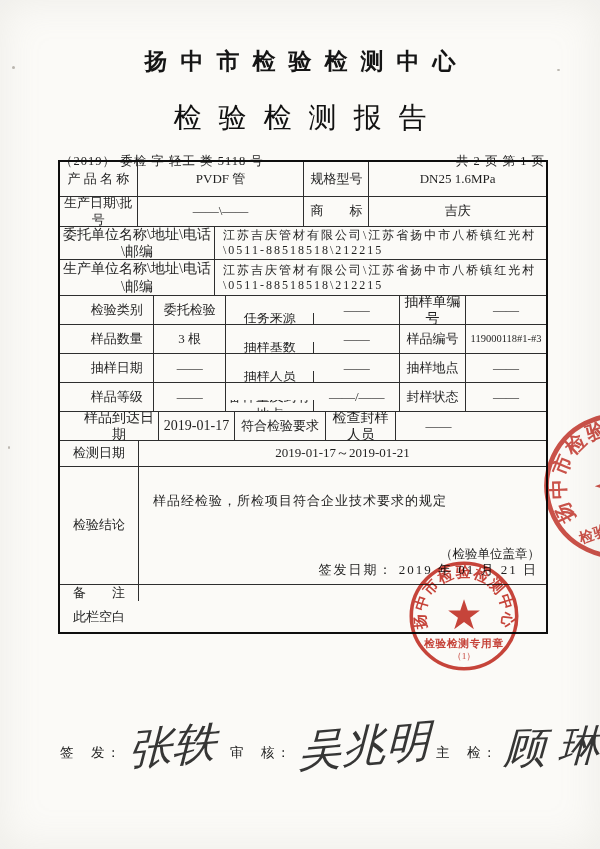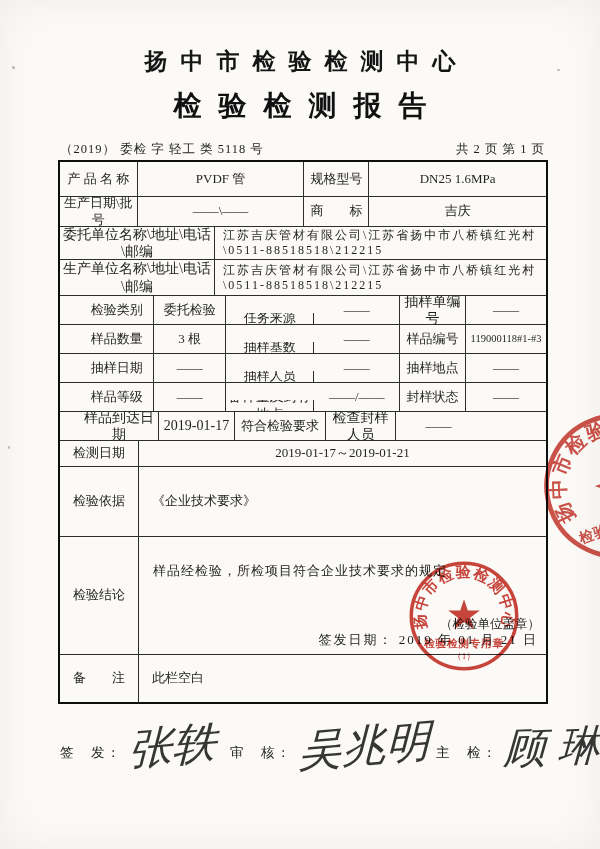--- a/index.html
+++ b/index.html
@@ -13,38 +13,38 @@
   }
   .page { position:absolute; inset:0; box-shadow: inset 0 0 40px rgba(180,175,165,.18); }
 
   
   .org-title {
     margin-top:46px; text-align:center;
     font-size:23px; font-weight:700; letter-spacing:13px; text-indent:13px;
     color:#151515;
   }
   .report-title {
-    margin-top:10px; text-align:center;
-    font-size:28px; font-weight:700; letter-spacing:17px; text-indent:17px;
+    margin-top:22px; text-align:center;
+    font-size:28px; font-weight:400; letter-spacing:17px; text-indent:17px;
     color:#111;
   }
   .doc-line {
     margin:16px 55px 0 60px;
     display:flex; justify-content:space-between; align-items:baseline;
     font-size:12.5px; letter-spacing:1px;
   }
 
   
   .rtable {
     position:absolute; left:58px; top:160px; width:490px;
     border:2.5px solid #0e0e0e;
     background:transparent;
   }
   .row { display:flex; border-bottom:1px solid #2e2e2e; }
-  .row:last-child { border-bottom:none; }
+  .row:last-child { border-bottom:none;flex-direction:column; }
   .c {
     border-right:1px solid #2e2e2e;
     display:flex; align-items:center; justify-content:center;
     font-size:13px; text-align:center; line-height:1.25;
     overflow:hidden;
   }
   .c:last-child { border-right:none; }
   .lft { justify-content:flex-start; text-align:left; padding-left:13px; }
   .sm  { font-size:14px; }
   .xs  { font-size:10.5px; letter-spacing:0; }
@@ -172,24 +172,20 @@
       <div class="c w91">符合检验要求</div>
       <div class="c w70 sm">检查封样人员</div>
       <div class="c w85">——</div>
     </div>
 
     <div class="row h26">
       <div class="c w79">检测日期</div>
       <div class="c w406">2019-01-17～2019-01-21</div>
     </div>
 
-    <div class="row h70">
-      <div class="c w79">检验依据</div>
-      <div class="c w406 lft">《企业技术要求》</div>
-    </div>
 
     <div class="row h118">
       <div class="c w79">检验结论</div>
       <div class="c w406 concl-cell">
         <div class="concl-text">样品经检验，所检项目符合企业技术要求的规定</div>
         <div class="seal-note">（检验单位盖章）</div>
         <div class="issue-line">
           <span>签发日期：</span>
           <span>2019 年 01 月 21 日</span>
         </div>

